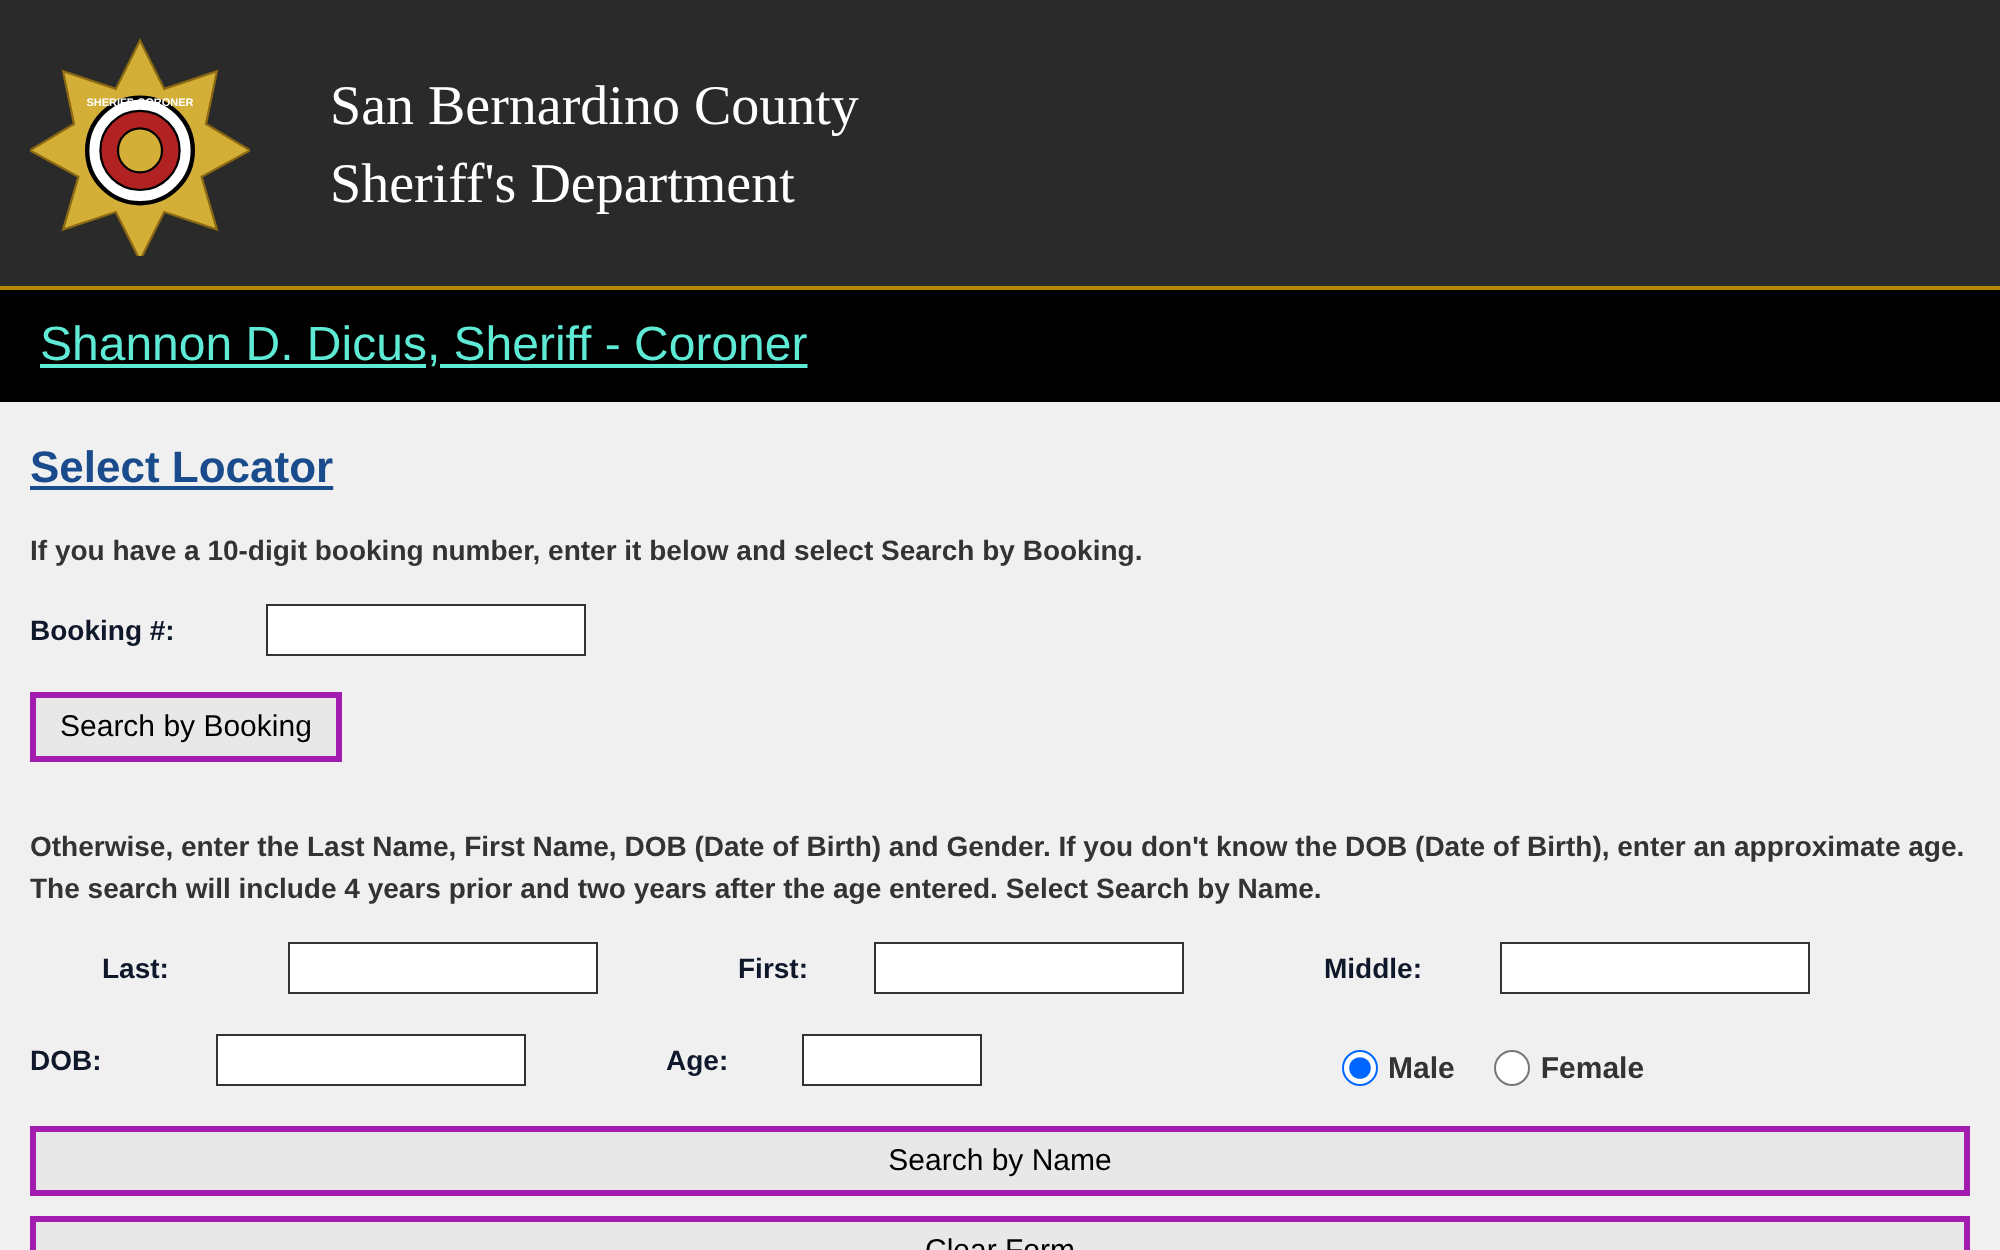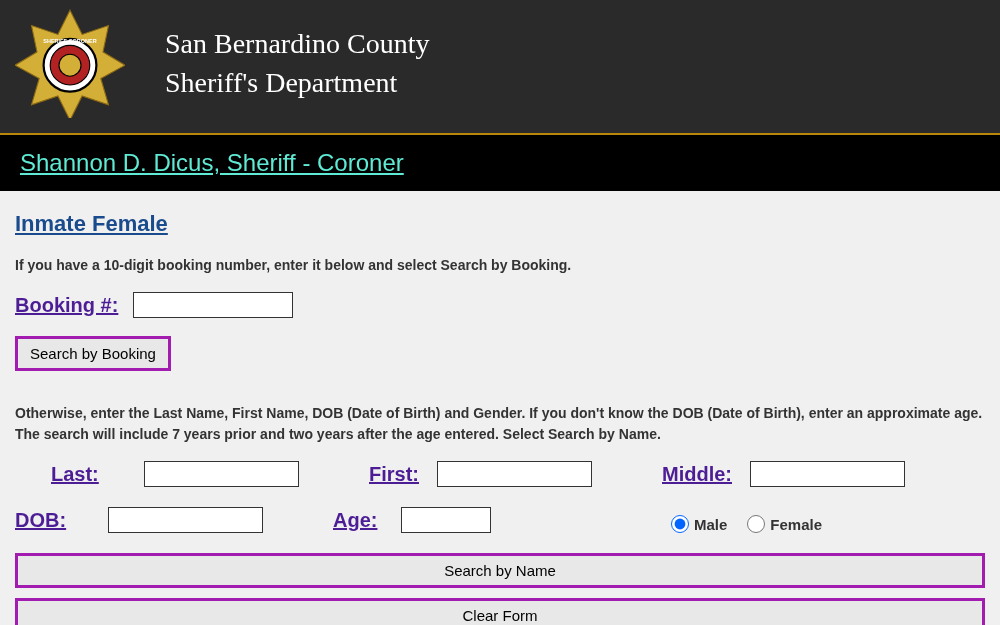--- a/index.html
+++ b/index.html
@@ -9,21 +9,21 @@
     }
     body {
       font-family: Verdana, Geneva, sans-serif;
       background: #f0f0f0;
       width: 1000px;
     }
     .header {
       background: #2a2a2a;
       display: flex;
       align-items: center;
-      padding: 8px 15px 15px 15px;
+      padding: 18px 15px 15px 15px;
       border-bottom: 2px solid #b8860b;
     }
     .badge {
       width: 110px;
       height: 110px;
       position: relative;
       flex-shrink: 0;
     }
     .header-text {
       color: white;
@@ -61,24 +61,23 @@
       margin-bottom: 16px;
       line-height: 1.5;
     }
     .form-row {
       display: flex;
       align-items: center;
       margin-bottom: 18px;
     }
     .field-label {
       font-weight: bold;
-      color: #4c1d95;
-      font-size: 20px;
+      color: #0f172a;
+      font-size: 14px;
       margin-right: 8px;
-      text-decoration: underline;
     }
     .booking-label {
       width: 110px;
     }
     .text-input {
       border: 1px solid #333;
       background: white;
       height: 26px;
       padding: 2px 6px;
       font-size: 14px;
@@ -193,34 +192,34 @@
     <div>San Bernardino County</div>
     <div>Sheriff's Department</div>
   </div>
 </div>
 
 <div class="sheriff-bar">
   <a class="sheriff-title">Shannon D. Dicus, Sheriff - Coroner</a>
 </div>
 
 <div class="content">
-  <a class="page-title" style="display:inline-block;">Inmate Female</a>
+  <a class="page-title" style="display:inline-block;">Select Locator</a>
 
   <p class="instruction">If you have a 10-digit booking number, enter it below and select Search by Booking.</p>
 
   <div class="form-row">
     <label class="field-label booking-label">Booking #:</label>
     <input type="text" class="text-input booking-input" value="" style="">
   </div>
 
   <div class="button-row">
     <button class="action-button">Search by Booking</button>
   </div>
 
-  <p class="instruction">Otherwise, enter the Last Name, First Name, DOB (Date of Birth) and Gender.  If you don't know the DOB (Date of Birth), enter an approximate age.  The search will include 7 years prior and two years after the age entered.  Select Search by Name.</p>
+  <p class="instruction">Otherwise, enter the Last Name, First Name, DOB (Date of Birth) and Gender.  If you don't know the DOB (Date of Birth), enter an approximate age.  The search will include 4 years prior and two years after the age entered.  Select Search by Name.</p>
 
   <div class="name-section">
     <div class="name-row">
       <div class="name-group">
         <label class="field-label name-label">Last:</label>
         <input type="text" class="text-input name-input" value="" style="">
       </div>
       <div class="name-group">
         <label class="field-label first-label">First:</label>
         <input type="text" class="text-input first-input" value="" style="">

